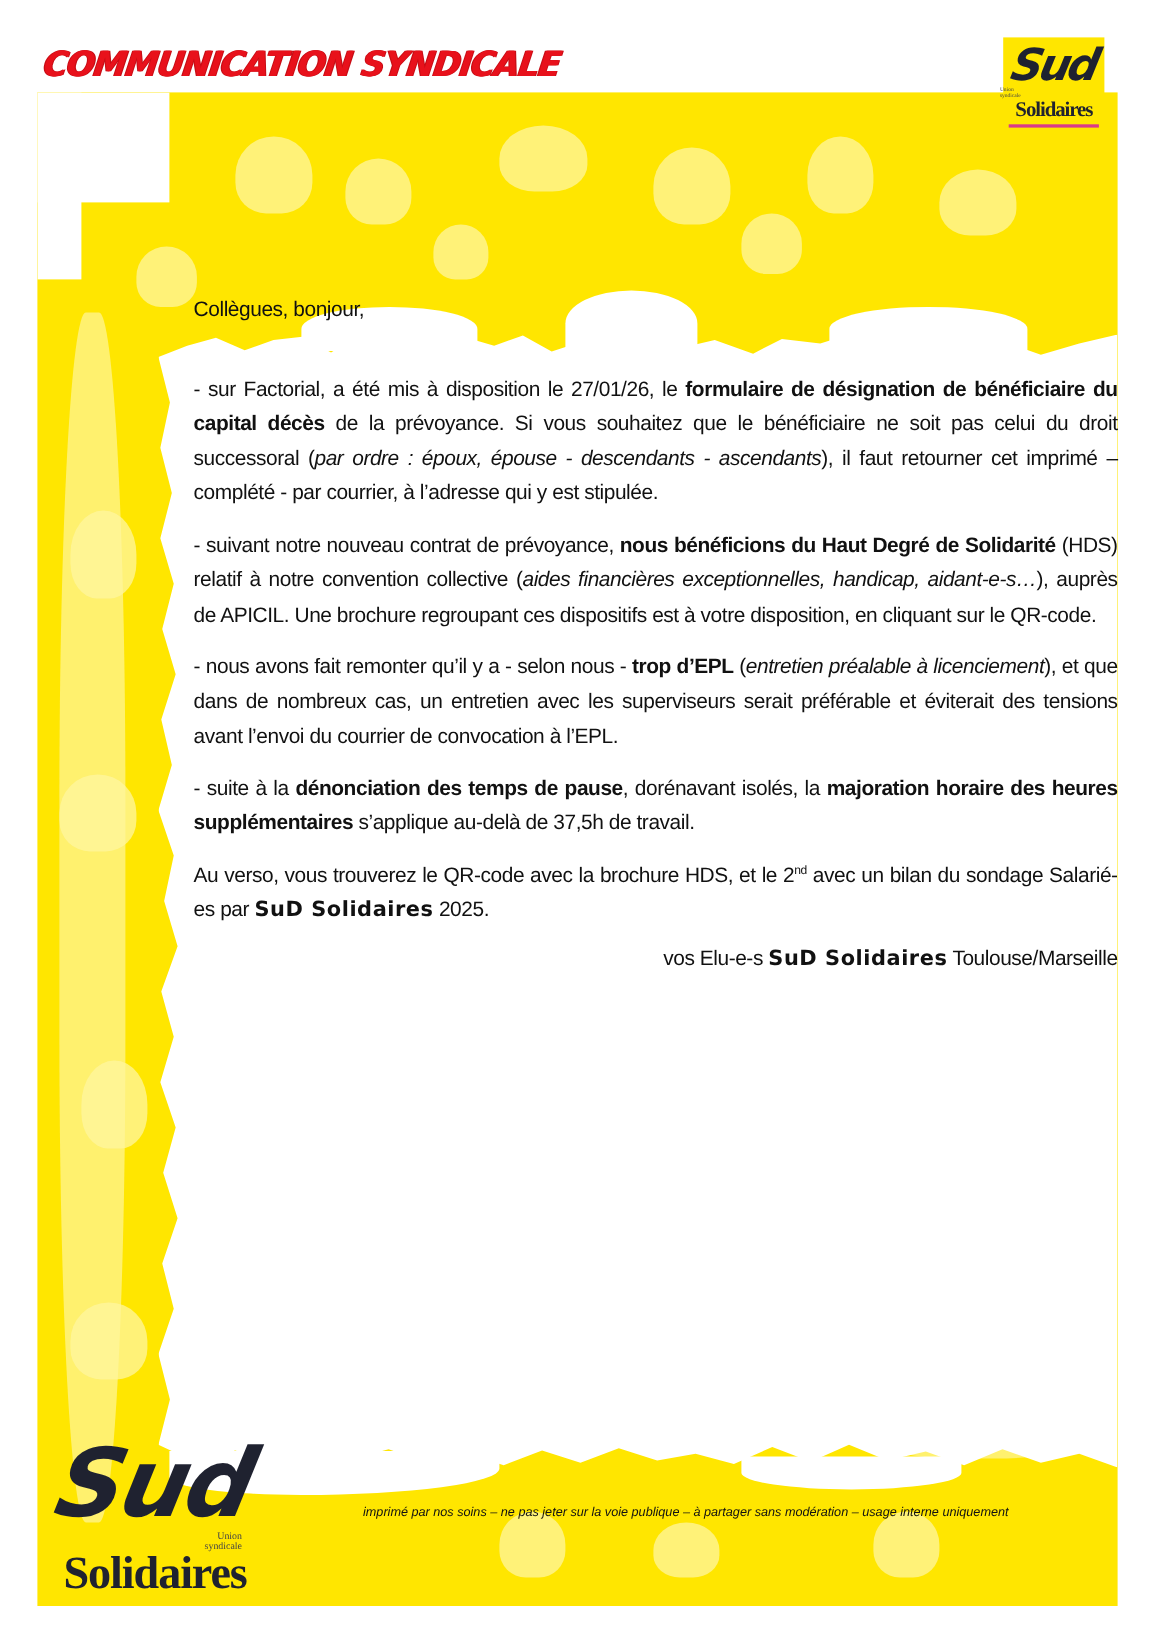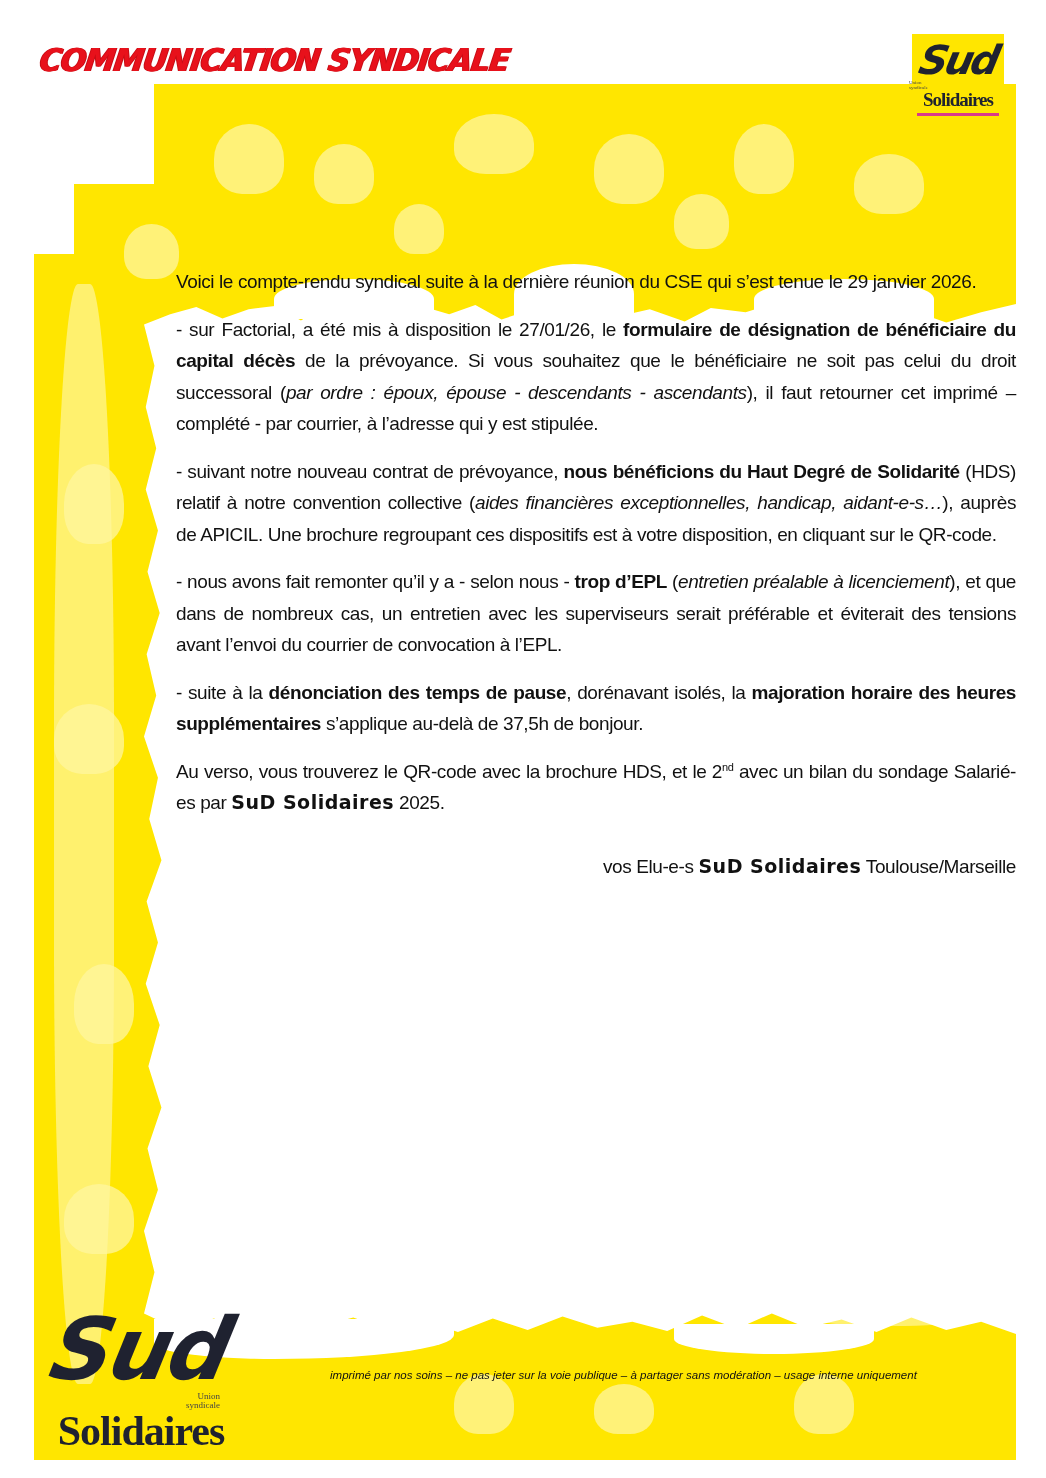--- a/index.html
+++ b/index.html
@@ -60,21 +60,21 @@
   .content {
     position: absolute; left: 176px; top: 266px; width: 840px;
     font-family: "Liberation Sans", sans-serif; font-size: 19px; line-height: 31.5px; color: #111;
     letter-spacing: -0.4px;
   }
   .content p { margin: 0; text-align: justify; }
   .content .greeting { margin-bottom: 41px; }
   .content .intro { margin-bottom: 16px; }
   .content .item { margin-bottom: 16px; }
   .content .item.last { margin-bottom: 63px; }
-  .content .verso { margin-bottom: 32px; }
+  .content .verso { margin-bottom: 12px; }
   .content .closing { margin-bottom: 16px; }
   .content .signature { text-align: right; }
   .content b { font-weight: 700; }
   .content i { font-style: italic; }
   .content sup { font-size: 11px; line-height: 0; }
   .brand-inline { font-family: "DejaVu Sans", sans-serif; font-weight: 900; letter-spacing: 0.5px; font-size: 19px; }
 
   .footer-note {
     position: absolute; left: 330px; top: 1369px; width: 676px; 
     font-family: "Liberation Sans", sans-serif; font-style: italic; font-size: 11.5px; color: #111;
@@ -118,37 +118,37 @@
 
 <div class="logo logo-top">
   <span class="sud">Sud</span>
   <span class="union">Union</span>
   <span class="union">syndicale</span>
   <span class="solidaires">Solidaires</span>
   <span class="bar"></span>
 </div>
 
 <div class="content">
-  <p class="intro">Voici le compte-rendu syndical suite à la dernière réunion du CSE qui s’est tenue le 29 janvier 2026.</p>
+  <p class="greeting">Collègues, bonjour,</p>
 
   <p class="item">
     <span>- sur Factorial, a été mis à disposition le 27/01/26, le </span><b>formulaire de désignation de bénéficiaire du capital décès</b><span> de la prévoyance. Si vous souhaitez que le bénéficiaire ne soit pas celui du droit successoral (</span><i>par ordre : époux, épouse - descendants - ascendants</i><span>), il faut retourner cet imprimé – complété - par courrier, à l’adresse qui y est stipulée.</span>
   </p>
 
   <p class="item">
     <span>- suivant notre nouveau contrat de prévoyance, </span><b>nous bénéficions du Haut Degré de Solidarité</b><span> (HDS) relatif à notre convention collective (</span><i>aides financières exceptionnelles, handicap, aidant-e-s…</i><span>), auprès de APICIL. Une brochure regroupant ces dispositifs est à votre disposition, en cliquant sur le QR-code.</span>
   </p>
 
   <p class="item">
     <span>- nous avons fait remonter qu’il y a - selon nous - </span><b>trop d’EPL</b><span> (</span><i>entretien préalable à licenciement</i><span>), et que dans de nombreux cas, un entretien avec les superviseurs serait préférable et éviterait des tensions avant l’envoi du courrier de convocation à l’EPL.</span>
   </p>
 
 
   <p class="item">
-    <span>- suite à la </span><b>dénonciation des temps de pause</b><span>, dorénavant isolés, la </span><b>majoration horaire des heures supplémentaires</b><span> s’applique au-delà de 37,5h de bonjour.</span>
+    <span>- suite à la </span><b>dénonciation des temps de pause</b><span>, dorénavant isolés, la </span><b>majoration horaire des heures supplémentaires</b><span> s’applique au-delà de 37,5h de travail.</span>
   </p>
 
 
   <p class="verso">
     <span>Au verso, vous trouverez le QR-code avec la brochure HDS, et le 2</span><sup>nd</sup><span> avec un bilan du sondage Salarié-es par </span><span class="brand-inline">SuD Solidaires</span><span> 2025.</span>
   </p>
 
 
   <p class="signature">
     <span>vos Elu-e-s </span><span class="brand-inline">SuD Solidaires</span><span> Toulouse/Marseille</span>

